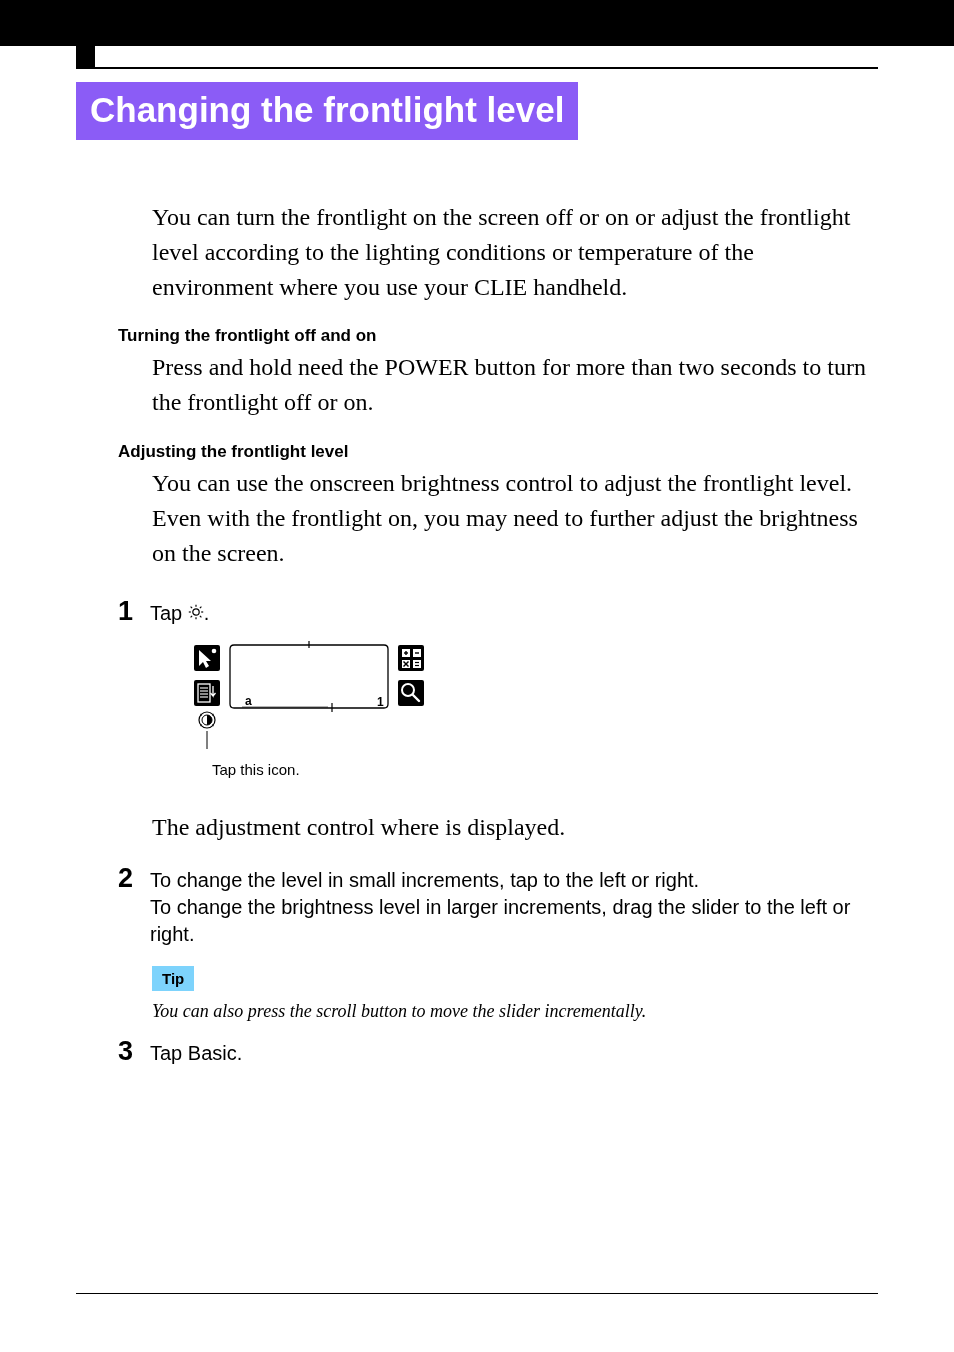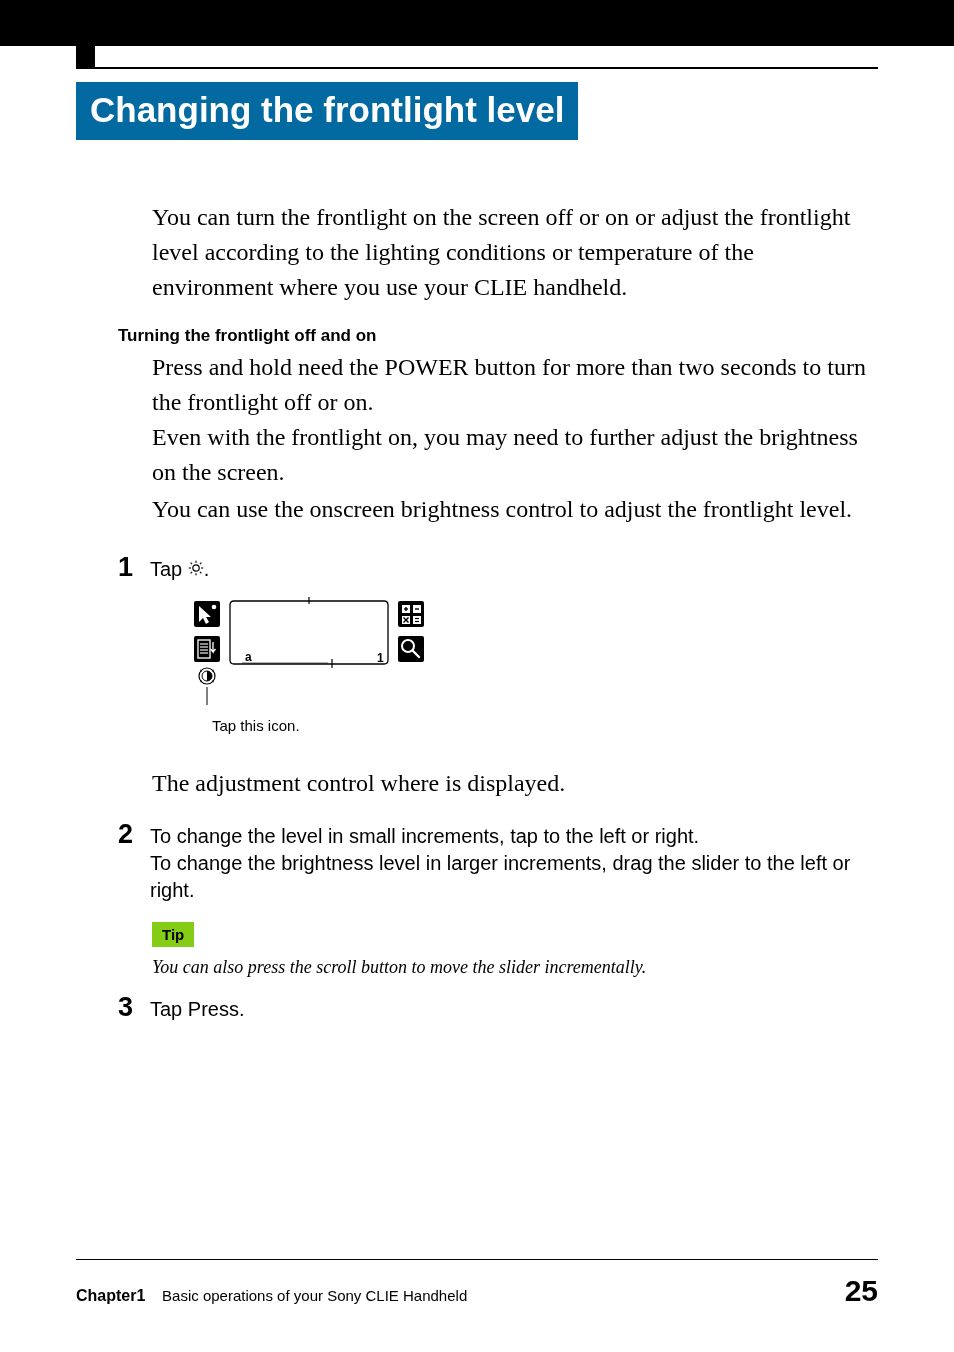--- a/index.html
+++ b/index.html
@@ -32,21 +32,21 @@
       height: 2px;
       background: #000;
     }
     .content {
       position: absolute;
       left: 76px;
       right: 76px;
       top: 82px;
     }
     .title-box {
-      background: #0369a1;
+      background: #8b5cf6;
       color: #fff;
       font-family: Arial, Helvetica, sans-serif;
       font-weight: bold;
       font-size: 35px;
       padding: 8px 14px 10px 14px;
       display: inline-block;
       margin-bottom: 60px;
     }
     .body-text {
       font-size: 24px;
@@ -92,21 +92,21 @@
       display: block;
     }
     .caption {
       font-family: Arial, Helvetica, sans-serif;
       font-size: 15px;
       margin-left: 20px;
       margin-top: 10px;
     }
     .tip-label {
       display: inline-block;
-      background: #84cc16;
+      background: #7dd3fc;
       font-family: Arial, Helvetica, sans-serif;
       font-weight: bold;
       font-size: 15px;
       padding: 4px 10px;
       margin-top: 18px;
     }
     .tip-text {
       font-size: 18px;
       margin-top: 10px;
       font-family: "Palatino Linotype", Palatino, Georgia, serif;
@@ -148,22 +148,23 @@
 
 <div class="content">
 
   <div class="title-box">Changing the frontlight level</div>
 
   <p class="body-text">You can turn the frontlight on the screen off or on or adjust the frontlight level according to the lighting conditions or temperature of the environment where you use your CLIE handheld.</p>
 
   <h3 class="subtitle">Turning the frontlight off and on</h3>
   <p class="body-text">Press and hold need the POWER button for more than two seconds to turn the frontlight off or on.</p>
 
+  <h3 class="subtitle">Adjusting the frontlight level</h3>
+  <p class="body-text" style="margin-top:2px;">You can use the onscreen brightness control to adjust the frontlight level.</p>
   <p class="body-text">Even with the frontlight on, you may need to further adjust the brightness on the screen.</p>
-  <p class="body-text" style="margin-top:2px;">You can use the onscreen brightness control to adjust the frontlight level.</p>
 
   
   <div class="step-row">
     <div class="step-num">1</div>
     <div class="step-text">
       <span>Tap </span><span class="sun-icon"><svg width="16" height="16" viewBox="0 0 16 16">
             <circle cx="8" cy="8" r="3.2" fill="none" stroke="#000" stroke-width="1.2"></circle>
             <g stroke="#000" stroke-width="1.2">
               <line x1="8" y1="0.8" x2="8" y2="2.8"></line>
               <line x1="8" y1="13.2" x2="8" y2="15.2"></line>
@@ -254,28 +255,20 @@
   </div>
 
   <div style="margin-left:76px;">
     <div class="tip-label">Tip</div>
     <p class="tip-text">You can also press the scroll button to move the slider incrementally.</p>
   </div>
 
   
   <div class="step-row" style="margin-top:14px;">
     <div class="step-num">3</div>
-    <div class="step-text">Tap Press.</div>
+    <div class="step-text">Tap Basic.</div>
   </div>
 
 </div>
 
 <div class="footer">
   <div class="footer-line"></div>
-  <div class="footer-text">
-    <div>
-      <span class="chapter-label">Chapter1</span>
-      <span class="chapter-sub">&nbsp;&nbsp;</span>
-      <span class="chapter-sub">Basic operations of your Sony CLIE Handheld</span>
-    </div>
-    <div class="page-num">25</div>
-  </div>
 </div>
 
 </body></html>

